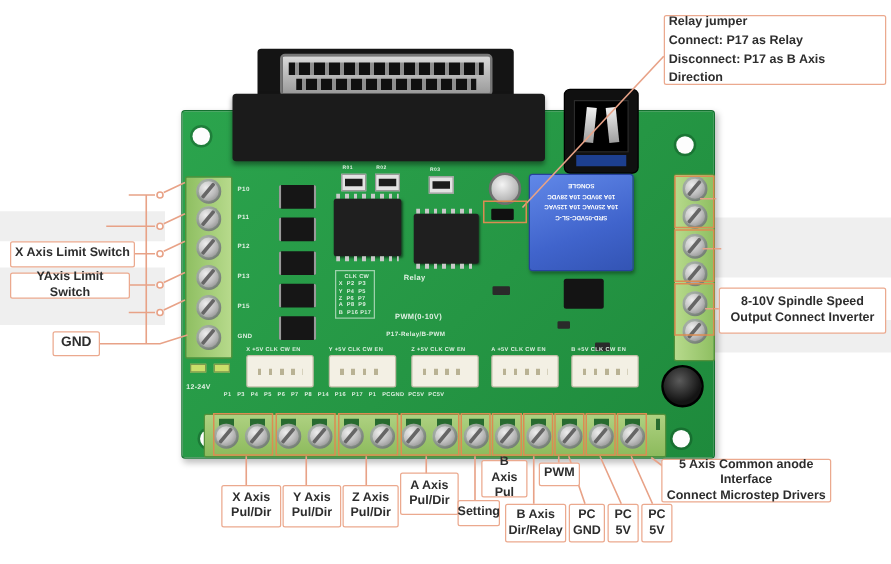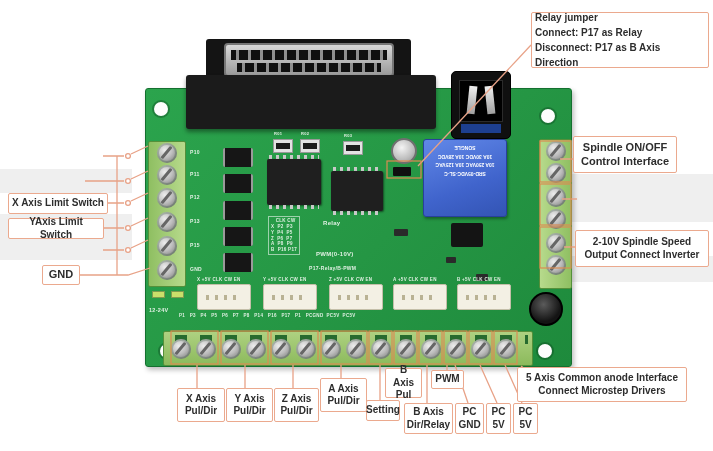--- a/index.html
+++ b/index.html
@@ -219,23 +219,21 @@
 </svg>
 
 <div class="callout left-align small" style="left:531px;top:12px;width:178px;height:56px">Relay jumper
 Connect: P17 as Relay
 Disconnect: P17 as B Axis Direction</div>
 
 <div class="callout small" style="left:8px;top:193px;width:100px;height:21px">X Axis Limit Switch</div>
 <div class="callout small" style="left:8px;top:218px;width:96px;height:21px">YAxis Limit Switch</div>
 <div class="callout" style="left:42px;top:265px;width:38px;height:20px">GND</div>
 
-<div class="callout" style="left:573px;top:136px;width:104px;height:37px">Spindle ON/OFF
-Control Interface</div>
-<div class="callout small" style="left:575px;top:230px;width:134px;height:37px">2-10V Spindle Speed
+<div class="callout small" style="left:575px;top:230px;width:134px;height:37px">8-10V Spindle Speed
 Output Connect Inverter</div>
 
 <div class="callout small" style="left:177px;top:388px;width:48px;height:34px">X Axis
 Pul/Dir</div>
 <div class="callout small" style="left:226px;top:388px;width:47px;height:34px">Y Axis
 Pul/Dir</div>
 <div class="callout small" style="left:274px;top:388px;width:45px;height:34px">Z Axis
 Pul/Dir</div>
 <div class="callout small" style="left:320px;top:378px;width:47px;height:34px">A Axis
 Pul/Dir</div>
@@ -244,16 +242,16 @@
 Pul</div>
 <div class="callout small" style="left:431px;top:370px;width:33px;height:19px">PWM</div>
 <div class="callout small" style="left:404px;top:403px;width:49px;height:31px">B Axis
 Dir/Relay</div>
 <div class="callout small" style="left:455px;top:403px;width:29px;height:31px">PC
 GND</div>
 <div class="callout small" style="left:486px;top:403px;width:25px;height:31px">PC
 5V</div>
 <div class="callout small" style="left:513px;top:403px;width:25px;height:31px">PC
 5V</div>
-<div class="callout small" style="left:517px;top:367px;width:170px;height:35px">5 Axis Common anode Interface
+<div class="callout small" style="left:529px;top:367px;width:136px;height:35px">5 Axis Common anode Interface
 Connect Microstep Drivers</div>
 
 </div>
 
 </body></html>

